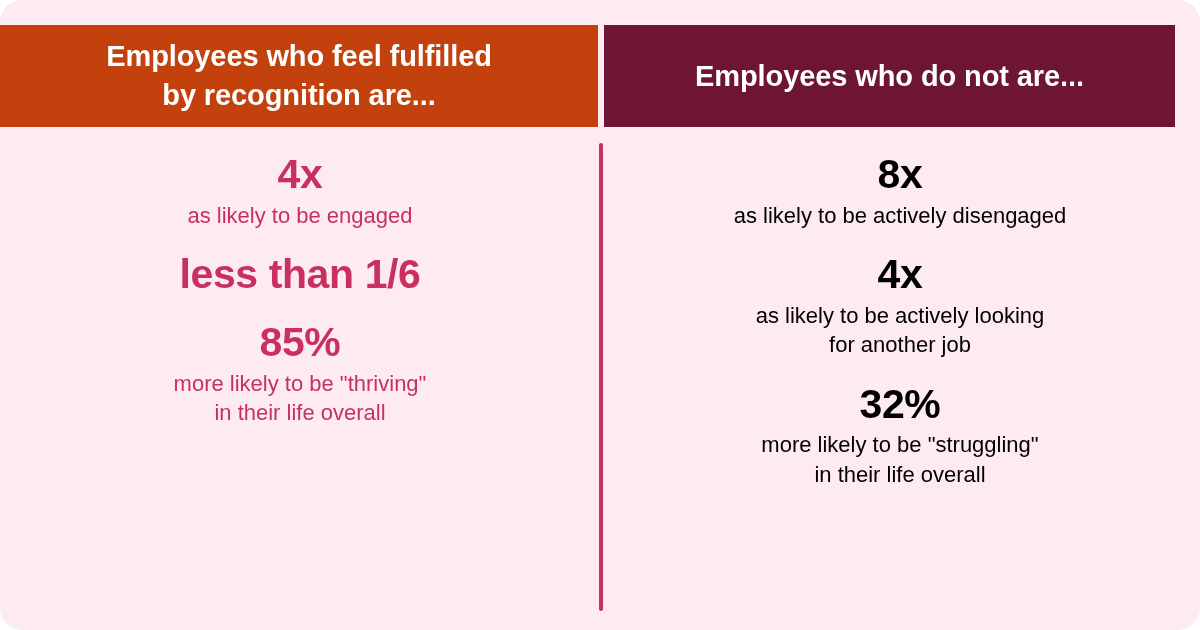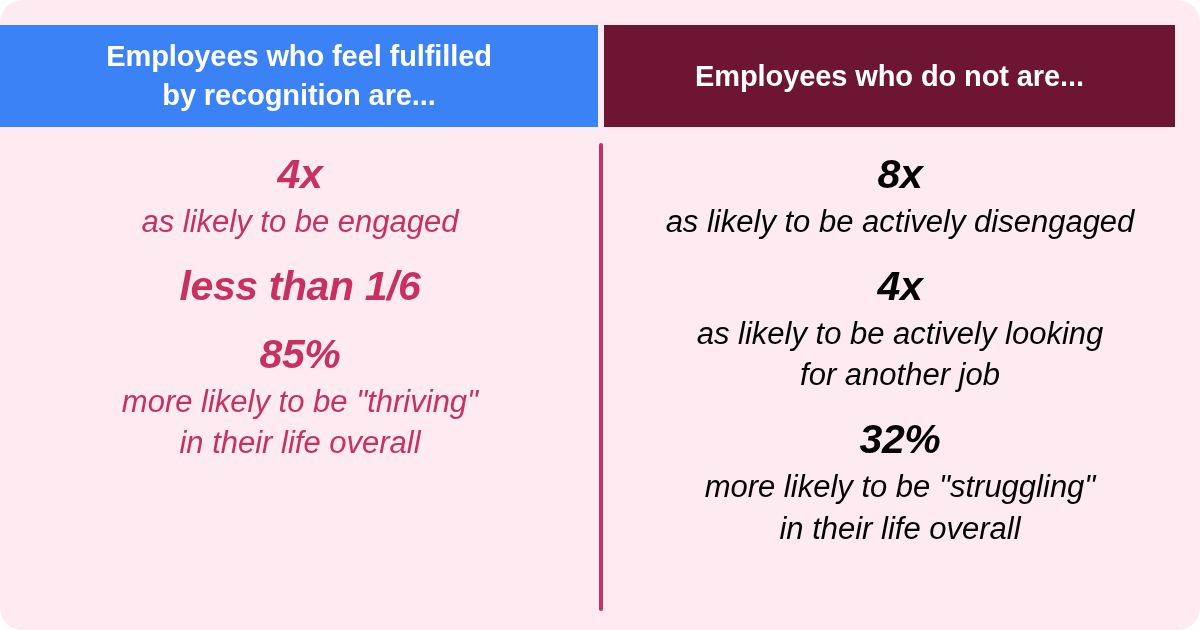--- a/index.html
+++ b/index.html
@@ -36,21 +36,21 @@
   .header-band {
     height: 102px;
     display: flex;
     align-items: center;
     justify-content: center;
     box-sizing: border-box;
     padding: 0 18px;
   }
   .header-band.left {
     width: 598px;
-    background: #3b82f6;
+    background: #c2410c;
   }
   .header-gap {
     width: 6px;
     height: 102px;
     background: #fdebf1;
   }
   .header-band.right {
     width: 571px;
     background: #6e1534;
   }
@@ -73,40 +73,39 @@
     height: 480px;
     display: flex;
   }
   .column {
     width: 600px;
     box-sizing: border-box;
     padding: 12px 26px 0 26px;
     display: flex;
     flex-direction: column;
     align-items: center;
-    font-style: italic;
   }
   .column.left  { color: #c83060; }
   .column.right { color: #000000; }
 
   .stat {
     width: 100%;
     text-align: center;
     margin-bottom: 22px;
   }
   .stat:last-child { margin-bottom: 0; }
 
   .stat-figure {
     font-size: 41px;
     font-weight: bold;
     line-height: 1.12;
     letter-spacing: -0.4px;
   }
   .stat-desc {
-    font-size: 31px;
+    font-size: 22px;
     font-weight: normal;
     line-height: 1.33;
     margin-top: 3px;
     white-space: pre-line;
   }
 
   
   .divider {
     position: absolute;
     left: 599px;

